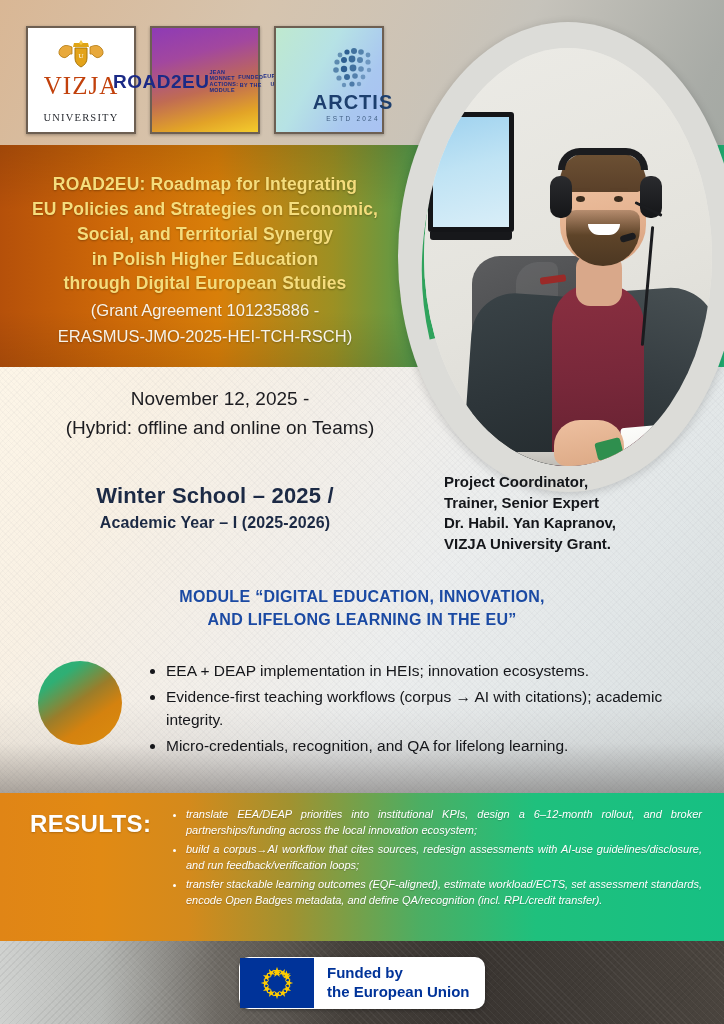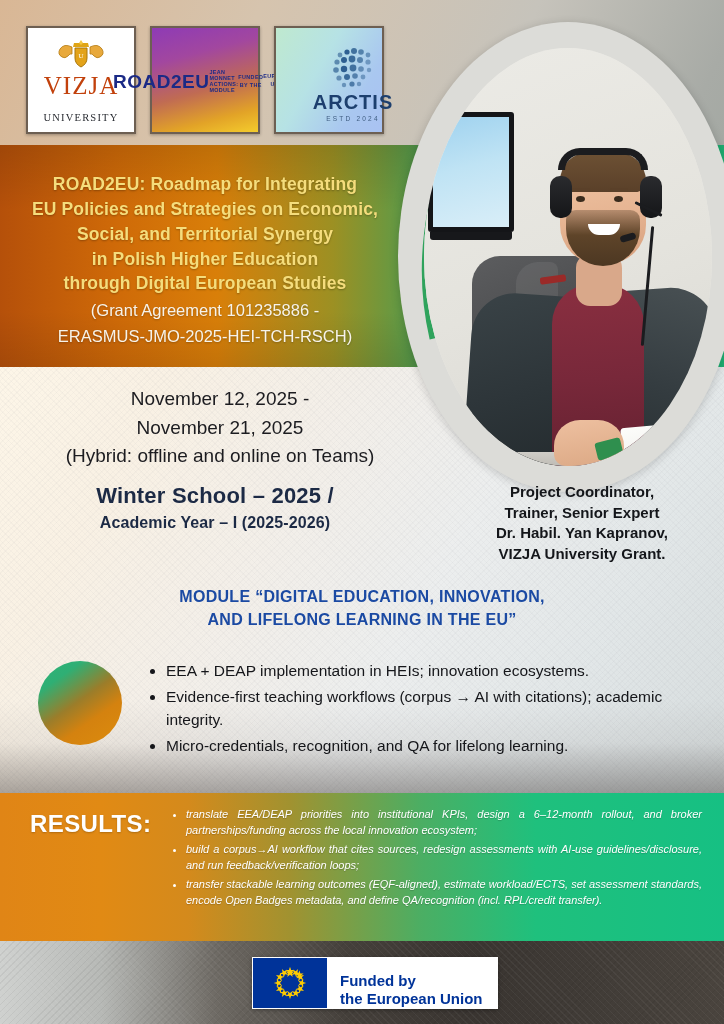--- a/index.html
+++ b/index.html
@@ -177,21 +177,21 @@
     text-shadow:0 1px 2px rgba(0,0,0,.25);
   }
 
   .dates-block { position:absolute; left:0; top:385px; width:440px; text-align:center; z-index:6; }
   .dates-line { font-size:19px; color:#1c1c20; line-height:1.5; }
 
   .winter-block { position:absolute; left:0; top:483px; width:430px; text-align:center; z-index:6; }
   .winter-main { font-size:22px; font-weight:bold; color:#1c2a45; letter-spacing:.2px; }
   .winter-sub  { font-size:16px; font-weight:bold; color:#1c2a45; margin-top:5px; letter-spacing:.1px; }
 
-  .coord-block { position:absolute; left:444px; top:482px; width:276px; text-align:center; z-index:8; }
+  .coord-block { position:absolute; left:444px; top:472px; width:276px; text-align:left; z-index:8; }
   .coord-line { font-size:15px; font-weight:bold; color:#14161a; line-height:1.38; }
 
   .module-block { position:absolute; left:60px; top:576px; width:604px; text-align:center; z-index:6;margin-top:10px; }
   .module-line { font-size:16px; font-weight:bold; color:#1b4aa3; letter-spacing:.3px; line-height:1.42; }
 
   .deco-circle {
     position:absolute; left:38px; top:661px; width:84px; height:84px; border-radius:50%;
     background:linear-gradient(145deg,#2db37a 0%,#2faf74 22%,#9b7d2a 48%,#d4820f 68%,#dd8c0d 100%);
     z-index:6;
   }
@@ -206,23 +206,24 @@
     text-shadow:0 1px 2px rgba(0,0,0,.22);
   }
   .results-list { position:absolute; left:172px; top:807px; width:530px; z-index:7; }
   .results-list ul { list-style:disc; padding-left:14px; }
   .results-list li {
     font-size:11px; color:#fff; line-height:1.42; margin-bottom:4px;
     text-align:justify; text-shadow:0 1px 1px rgba(0,0,0,.2);font-style:italic;
   }
 
   .eu-badge {
-    position:absolute; left:252px; top:957px; width:246px; height:52px;
-    background:#fff; z-index:8; display:flex; align-items:flex-end;
+    position:absolute; left:239px; top:957px; width:246px; height:52px;
+    background:#fff; z-index:8; display:flex; align-items:center;
     box-shadow:0 1px 4px rgba(0,0,0,.35);
+    border-radius:10px;
   }
   .eu-flag { width:74px; height:50px; background:#003399; position:relative; margin:1px 0 1px 1px; flex:none; }
   .eu-text { margin-left:13px; font-size:15px; font-weight:bold; color:#003399; line-height:1.25; }
 </style>
 </head>
 <body>
 
 <div class="poster">
 
   <div class="bg-mid"></div>
@@ -333,21 +334,20 @@
     <div class="title-main">EU Policies and Strategies on Economic,</div>
     <div class="title-main">Social, and Territorial Synergy</div>
     <div class="title-main">in Polish Higher Education</div>
     <div class="title-main">through Digital European Studies</div>
     <div class="title-grant">(Grant Agreement 101235886 -</div>
     <div class="title-grant">ERASMUS-JMO-2025-HEI-TCH-RSCH)</div>
   </div>
 
   <div class="dates-block">
     <div class="dates-line">November 12, 2025 -</div>
-    <div class="dates-line">November 21, 2025</div>
     <div class="dates-line">(Hybrid: offline and online on Teams)</div>
   </div>
 
   <div class="winter-block">
     <div class="winter-main">Winter School – 2025 /</div>
     <div class="winter-sub">Academic Year – I (2025-2026)</div>
   </div>
 
   <div class="coord-block">
     <div class="coord-line">Project Coordinator,</div>

